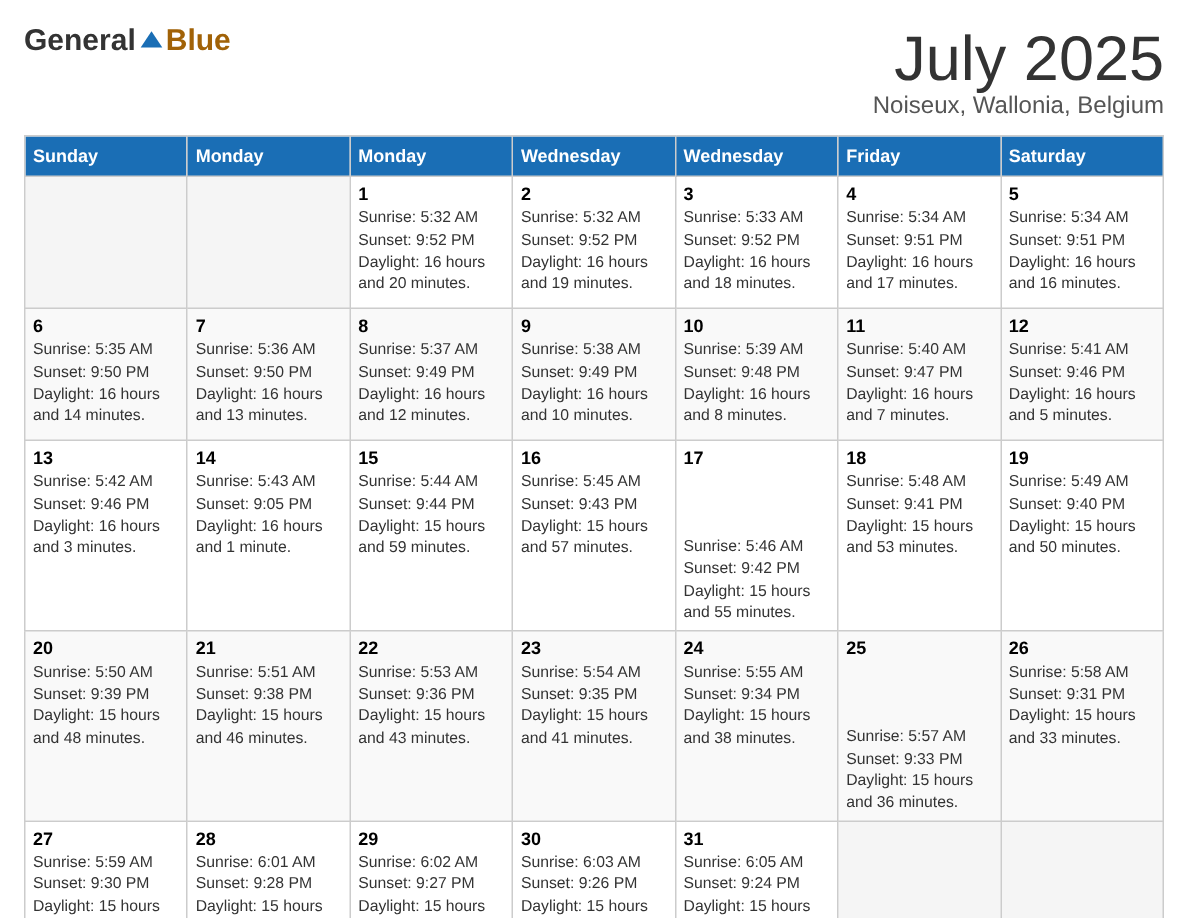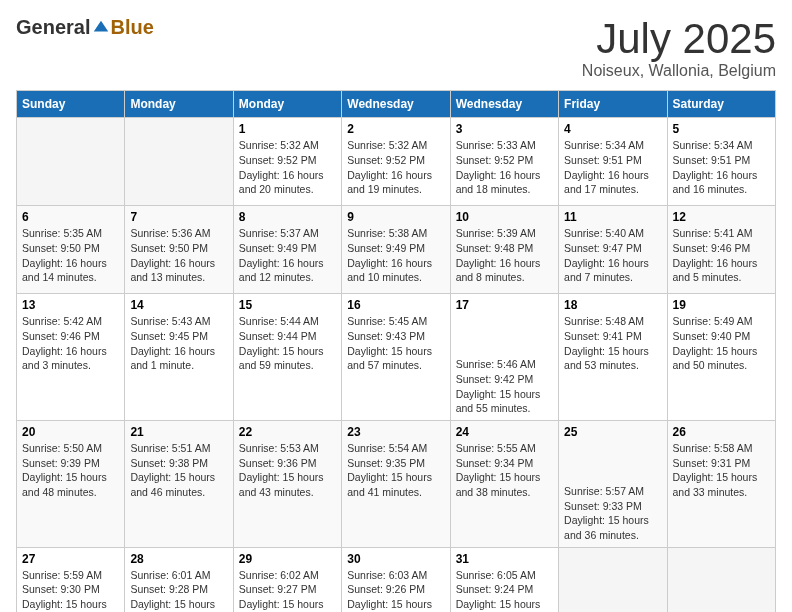--- a/index.html
+++ b/index.html
@@ -201,21 +201,21 @@
       <tr class="week-row">
         <td>
           <span class="day-number">13</span>
           <div class="day-info" style="white-space: pre-line;">Sunrise: 5:42 AM
 Sunset: 9:46 PM
 Daylight: 16 hours and 3 minutes.</div>
         </td>
         <td>
           <span class="day-number">14</span>
           <div class="day-info" style="white-space: pre-line;">Sunrise: 5:43 AM
-Sunset: 9:45 PM
+Sunset: 9:05 PM
 Daylight: 16 hours and 1 minute.</div>
         </td>
         <td>
           <span class="day-number">15</span>
           <div class="day-info" style="white-space: pre-line;">Sunrise: 5:44 AM
 Sunset: 9:44 PM
 Daylight: 15 hours and 59 minutes.</div>
         </td>
         <td>
           <span class="day-number">16</span>

